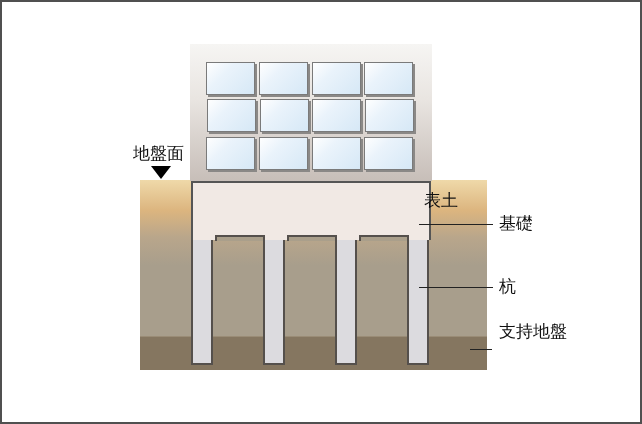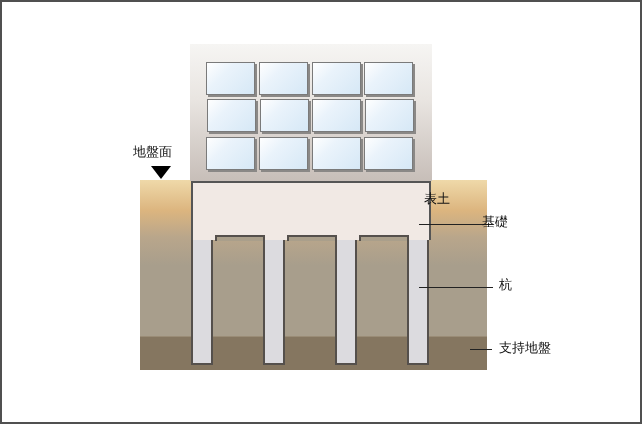--- a/index.html
+++ b/index.html
@@ -17,21 +17,21 @@
     .building { left: 190px; top: 44px; width: 242px; height: 137px;
                 background: linear-gradient(to bottom, #f6f5f3 0%, #e9e5e1 40%, #c7beb8 100%); }
     .window { width: 47px; height: 31px; border: 1px solid #7a7a7a;
               background: linear-gradient(135deg, #ffffff 0%, #eaf3fb 35%, #d6e8f6 100%);
               box-shadow: 2px 2px 0 #8a8886; }
     
     .foundation { left: 191px; top: 181px; width: 240px; height: 59px;
                   background: #f1e9e4; border: 2px solid #555; border-bottom: none; box-sizing: border-box; }
     .pile { width: 22px; background: #dcdbdf; border: 2px solid #55504c; border-top: none; box-sizing: border-box; }
     .notch { background: #aa9f8b; border: 2px solid #55504c; border-bottom: none; box-sizing: border-box; }
-    .label { font-size: 13px; color: #111; white-space: nowrap; line-height: 1; }
+    .label { font-size: 17px; color: #111; white-space: nowrap; line-height: 1; }
     .leader { height: 1px; background: #222; }
     .triangle { width: 0; height: 0; border-left: 10px solid transparent; border-right: 10px solid transparent;
                 border-top: 13px solid #000; }
   </style>
 </head>
 <body>
 
 <div class="frame"></div>
 
 <div class="abs ground"></div>
@@ -63,19 +63,19 @@
 <div class="abs pile" style="left:263px;top:240px;height:125px;"></div>
 <div class="abs pile" style="left:335px;top:240px;height:125px;"></div>
 <div class="abs pile" style="left:407px;top:240px;height:125px;"></div>
 
 <div class="abs label" style="left:133px;top:145px;">地盤面</div>
 <div class="abs triangle" style="left:151px;top:166px;"></div>
 
 <div class="abs label" style="left:424px;top:192px;">表土</div>
 
 <div class="abs leader" style="left:419px;top:224px;width:74px;"></div>
-<div class="abs label" style="left:482px;top:215px;">基礎</div>
+<div class="abs label" style="left:499px;top:215px;">基礎</div>
 
 <div class="abs leader" style="left:419px;top:287px;width:74px;"></div>
 <div class="abs label" style="left:499px;top:278px;">杭</div>
 
 <div class="abs leader" style="left:470px;top:349px;width:22px;"></div>
-<div class="abs label" style="left:499px;top:341px;">支持地盤</div>
+<div class="abs label" style="left:499px;top:323px;">支持地盤</div>
 
 </body></html>

